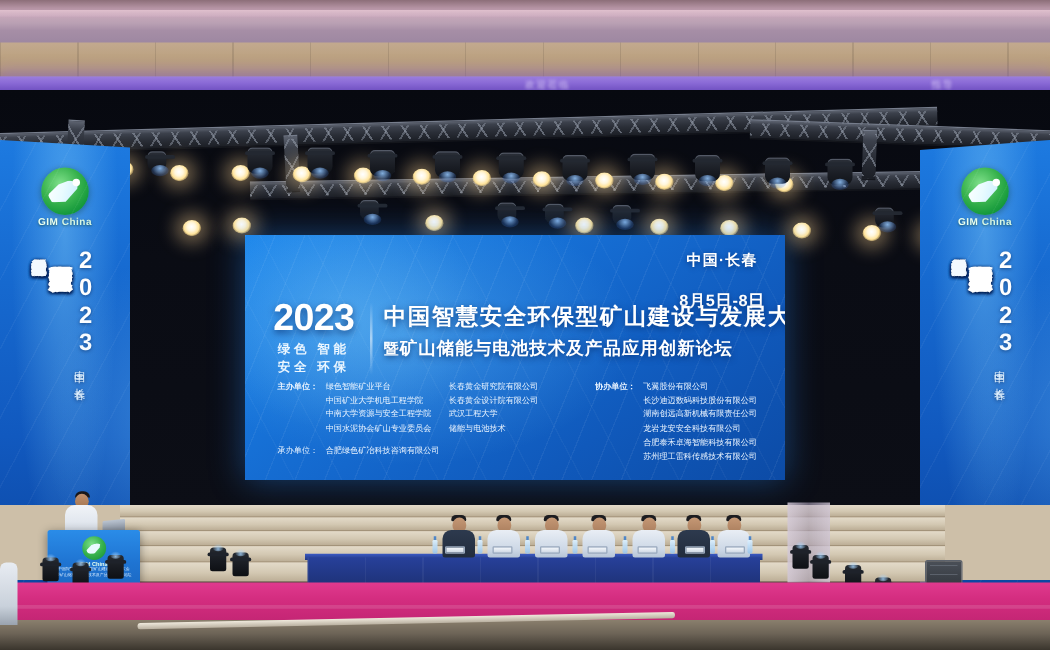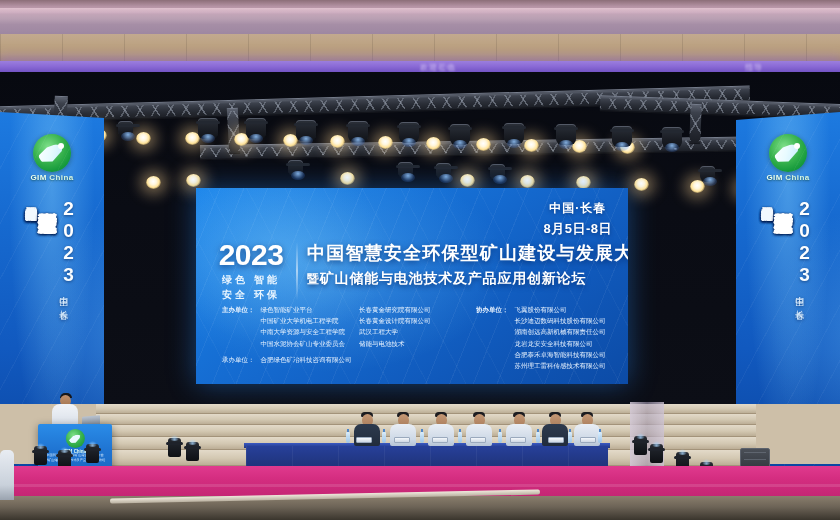--- a/index.html
+++ b/index.html
@@ -182,21 +182,21 @@
   }
   .gim-text { font-size:8px; font-weight:700; color:#eafff0; letter-spacing:.4px; margin-top:1px;
               text-shadow:0 1px 2px rgba(0,50,20,.6); }
   .gim-text .cn { color:#d8f7e4; font-weight:700; }
 
   .place-block {
     position:absolute; right:16px; top:12px; text-align:center; color:#ffffff;
     text-shadow:0 1px 4px rgba(0,35,95,.65);
   }
   .place-block .city { font-size:12px; font-weight:700; letter-spacing:1px; }
-  .place-block .date { font-size:13px; font-weight:700; letter-spacing:.5px; margin-top:3px; }
+  .place-block .date { font-size:13px; font-weight:700; letter-spacing:.5px; margin-top:15px; }
 
   .headline { position:absolute; left:12px; top:52px; right:12px; display:flex; align-items:flex-start; }
   .year-col { width:86px; text-align:center; flex:none; }
   .year-col .yr {
     font-size:30px; font-weight:800; color:#fff; letter-spacing:-0.5px; line-height:1;
     text-shadow:0 2px 6px rgba(0,30,90,.6);
   }
   .year-col .slogan { margin-top:3px; color:#eaf6ff; font-size:10px; line-height:1.45; letter-spacing:3px; font-weight:600;}
   .divider { width:2px; align-self:stretch; margin:2px 9px 2px 2px; background:linear-gradient(180deg,rgba(255,255,255,.0),rgba(255,255,255,.55),rgba(255,255,255,0)); flex:none;}
   .title-col { flex:1; padding-top:1px; }

